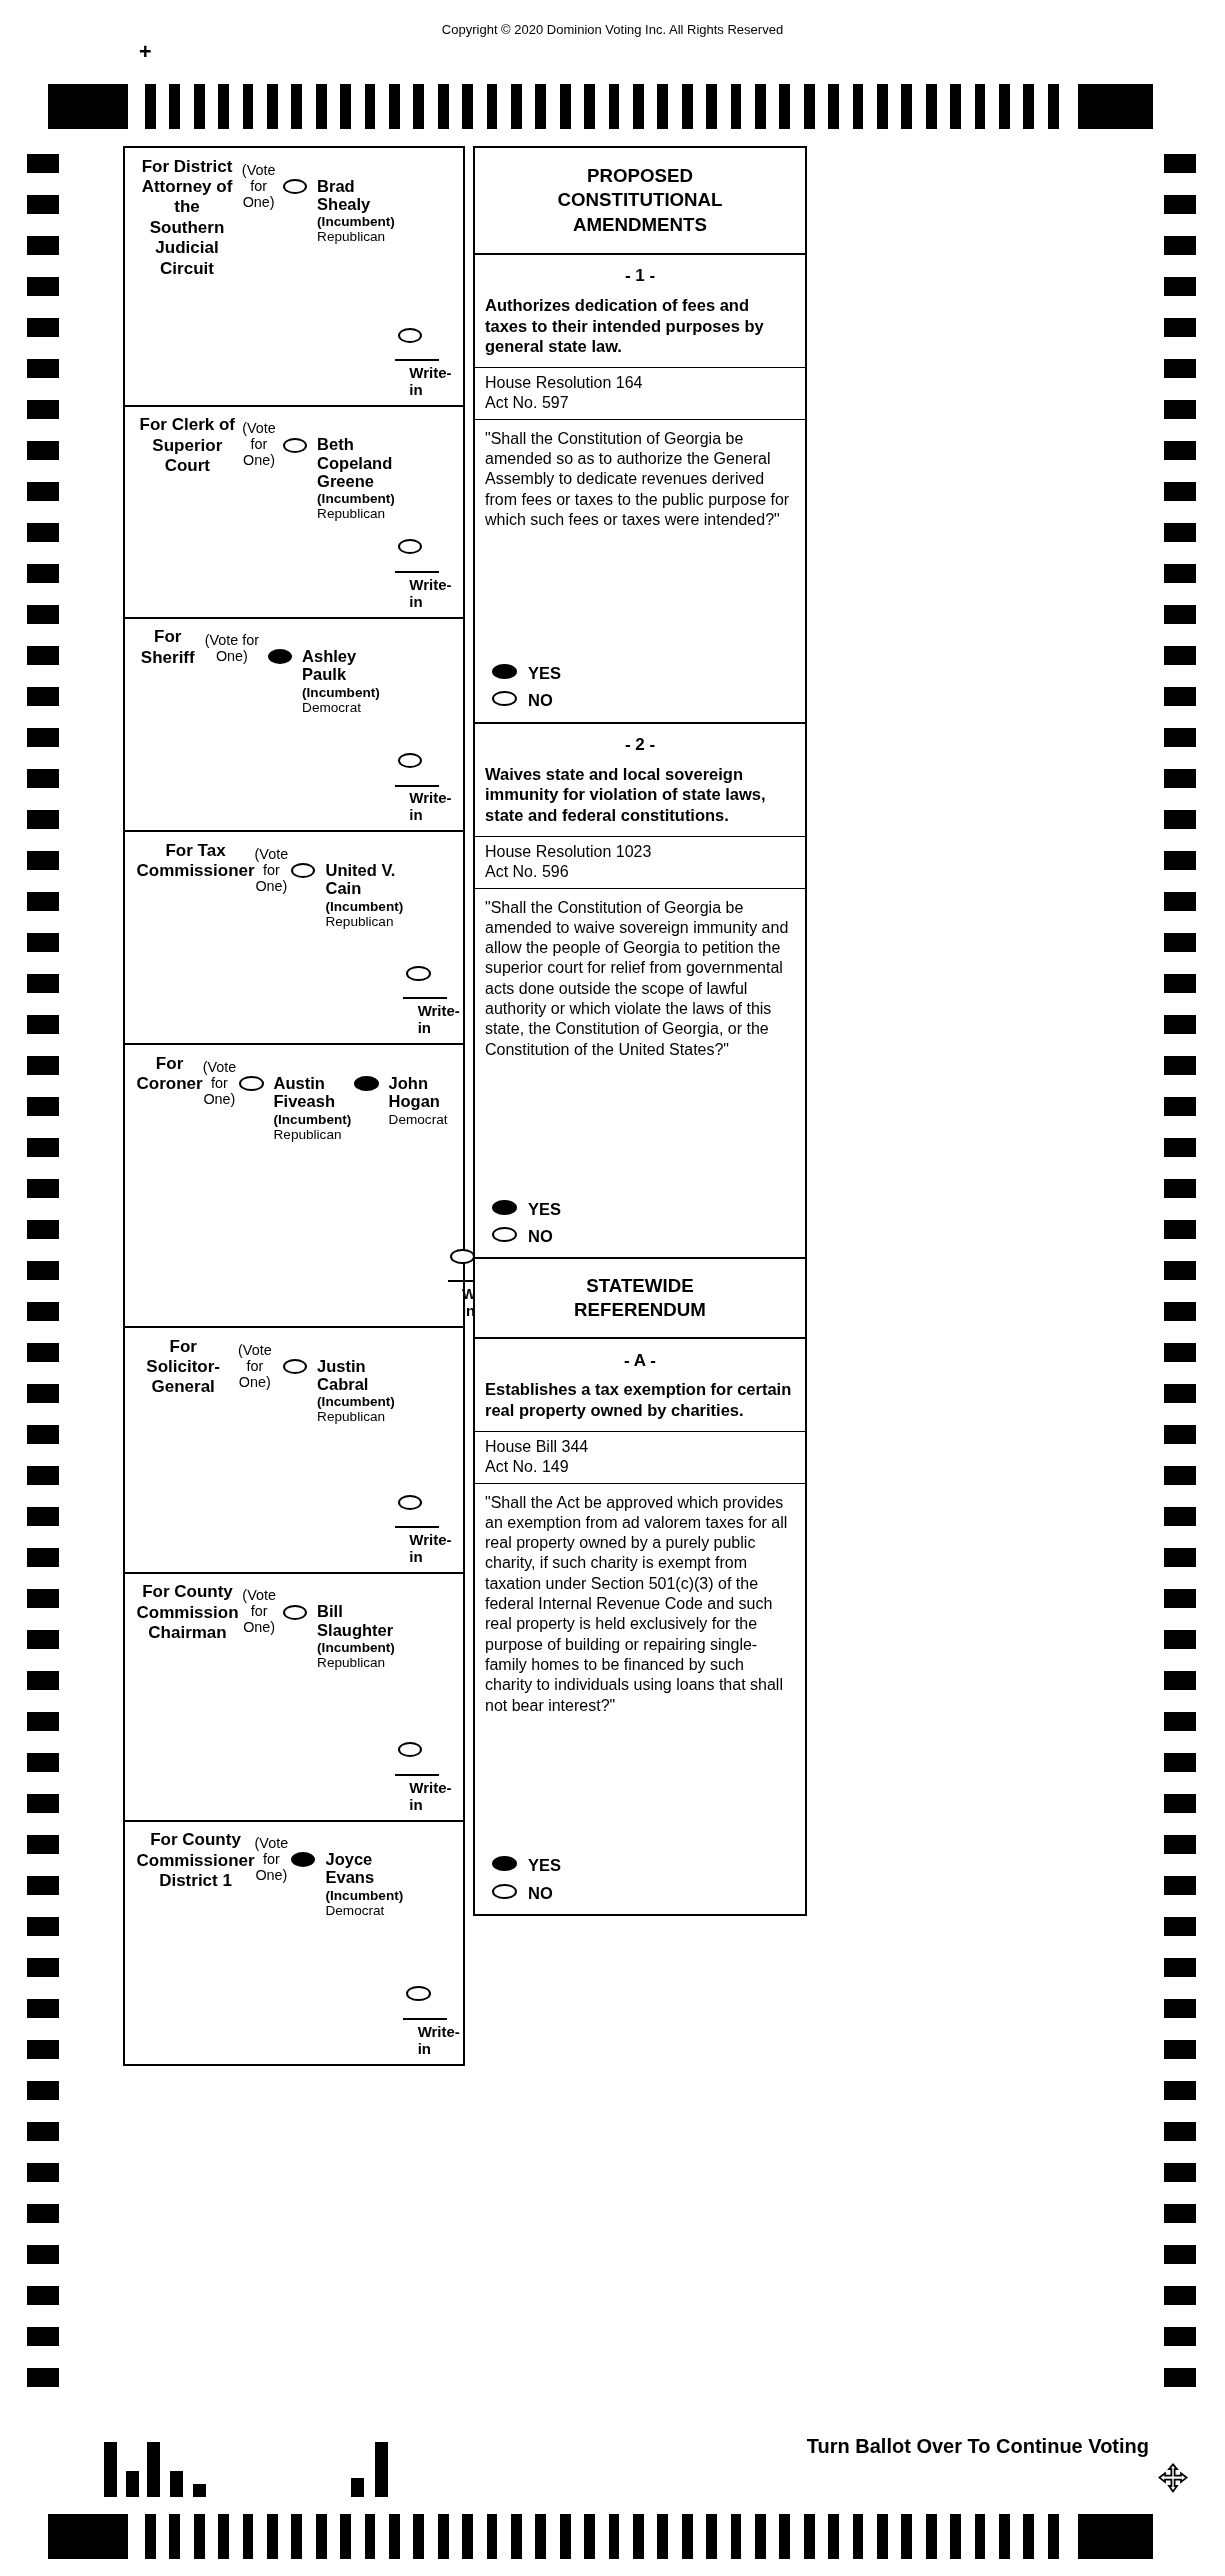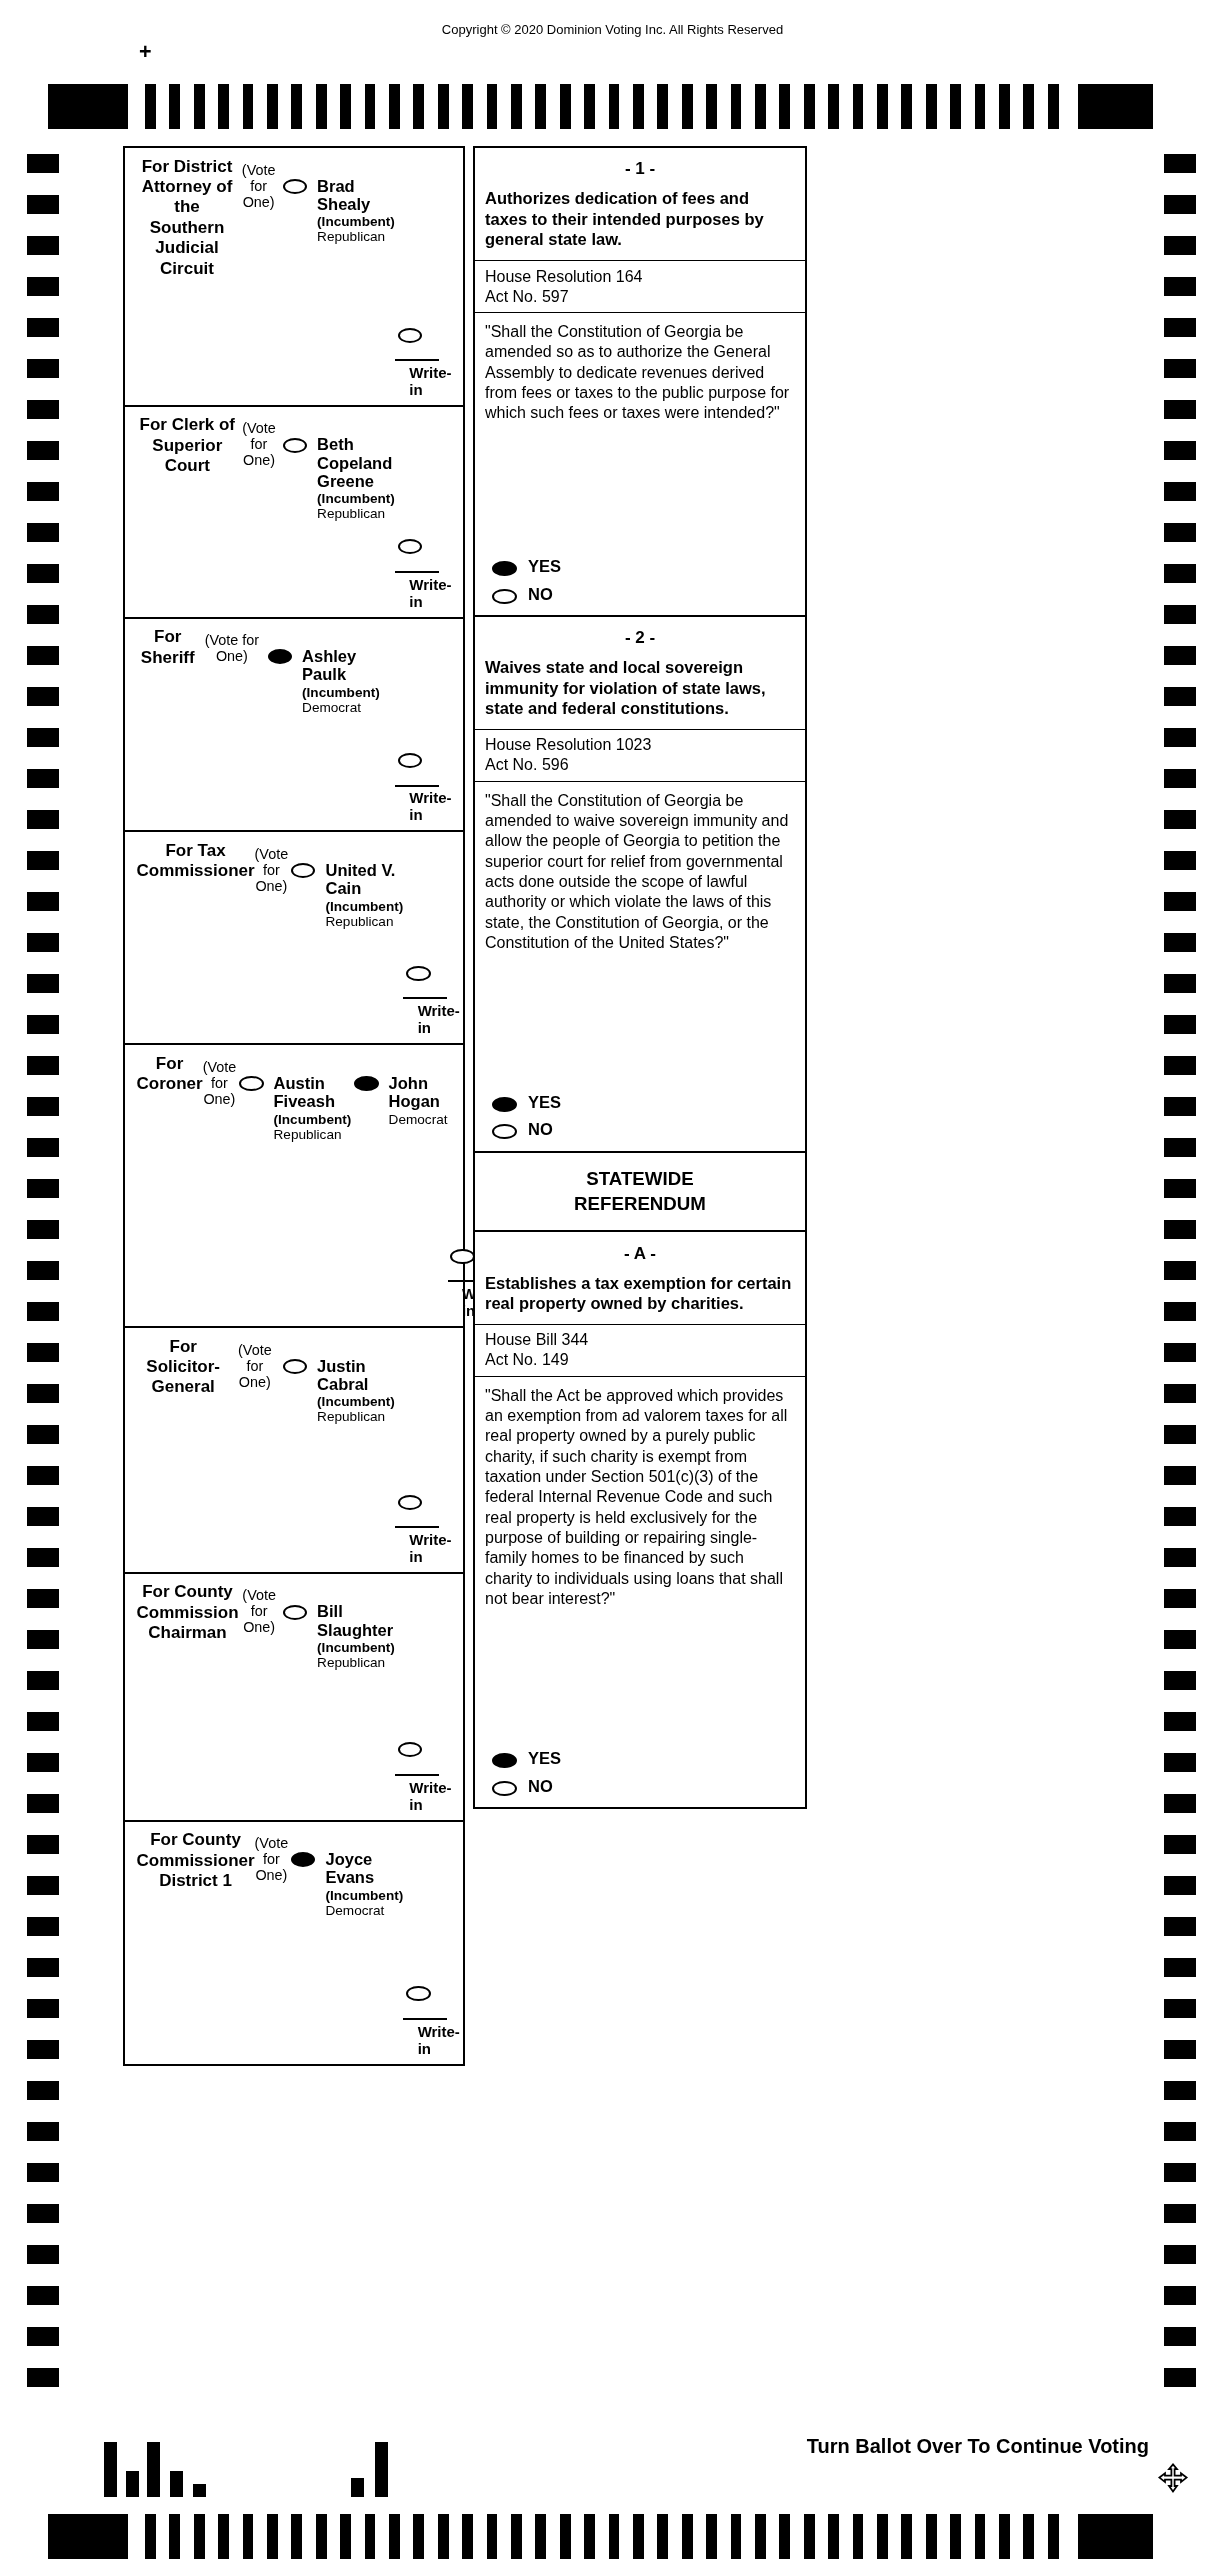--- a/index.html
+++ b/index.html
@@ -72,21 +72,21 @@
   .mhead { text-align: center; font-weight: bold; font-size: 18.7px; line-height: 1.3;
     display: flex; align-items: center; justify-content: center; padding: 7.2px; }
 
   .measure { display: flex; flex-direction: column; padding: 7.2px 10px 8.6px; }
   .m-num { text-align: center; font-weight: bold; font-size: 17px; margin: 4.3px 0 8.6px; }
   .m-summary { font-weight: bold; font-size: 16.5px; line-height: 1.25; }
   .m-ref { font-size: 16px; line-height: 1.25; margin: 10px -10px 0;
     border-top: 1.4px solid #000; border-bottom: 1.4px solid #000; padding: 5.7px 10px; }
   .m-q { font-size: 16px; line-height: 1.27; margin-top: 8.6px; }
   .choices { margin-top: auto; padding-bottom: 2.9px; }
-  .choice { display: flex; align-items: flex-end; margin: 8.6px 0 0 7.2px; }
+  .choice { display: flex; align-items: flex-start; margin: 8.6px 0 0 7.2px; }
   .choice-label { font-weight: bold; font-size: 16.5px; margin-left: 11.5px; }
 
   .code-marks { position: absolute; left: 104px; top: 2442px; width: 301px; height: 55px; }
   .code-marks i { position: absolute; bottom: 0; width: 13px; background: #000; display: block; }
 
   .turnover { position: absolute; top: 2435px; left: 718px; width: 431px;
     text-align: right; font-weight: bold; font-size: 20px; }
   .turn-arrow { position: absolute; top: 2462px; left: 1157px; width: 32px; height: 32px; }
 </style>
 </head>
@@ -250,20 +250,23 @@
         <span class="oval"></span>
         <div class="wline"></div>
         <div class="wlabel">Write-in</div>
       </div>
     </section>
 
   </div>
 
   <div class="col-measures">
 
+    <section class="mhead prewrap" style="height:109px">PROPOSED
+CONSTITUTIONAL
+AMENDMENTS</section>
 
     <section class="measure" style="height:471px">
       <div class="m-num">- 1 -</div>
       <div class="m-summary">Authorizes dedication of fees and taxes to their intended purposes by general state law.</div>
       <div class="m-ref prewrap">House Resolution 164
 Act No. 597</div>
       <div class="m-q">"Shall the Constitution of Georgia be amended so as to authorize the General Assembly to dedicate revenues derived from fees or taxes to the public purpose for which such fees or taxes were intended?"</div>
       <div class="choices">
         <div class="choice">
           <span class="oval filled"></span>

